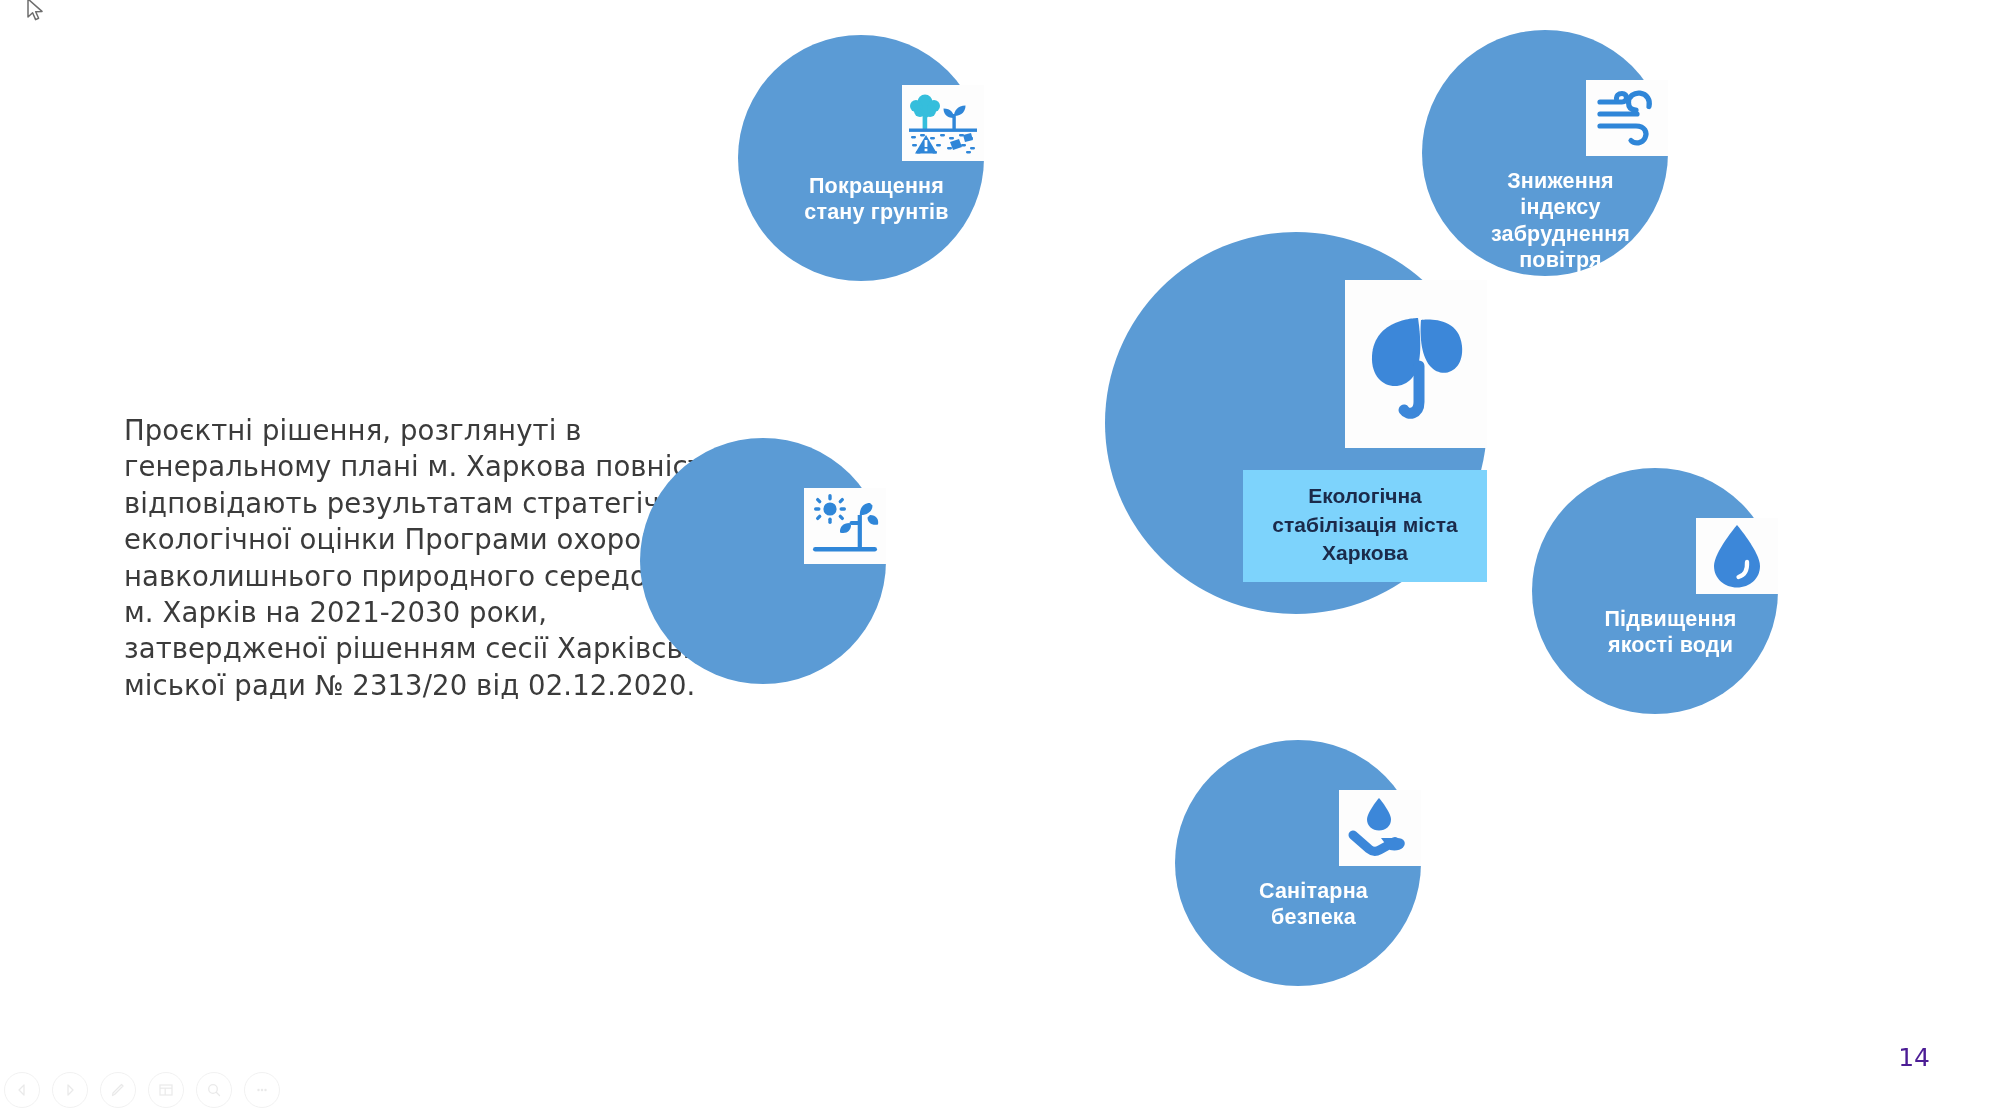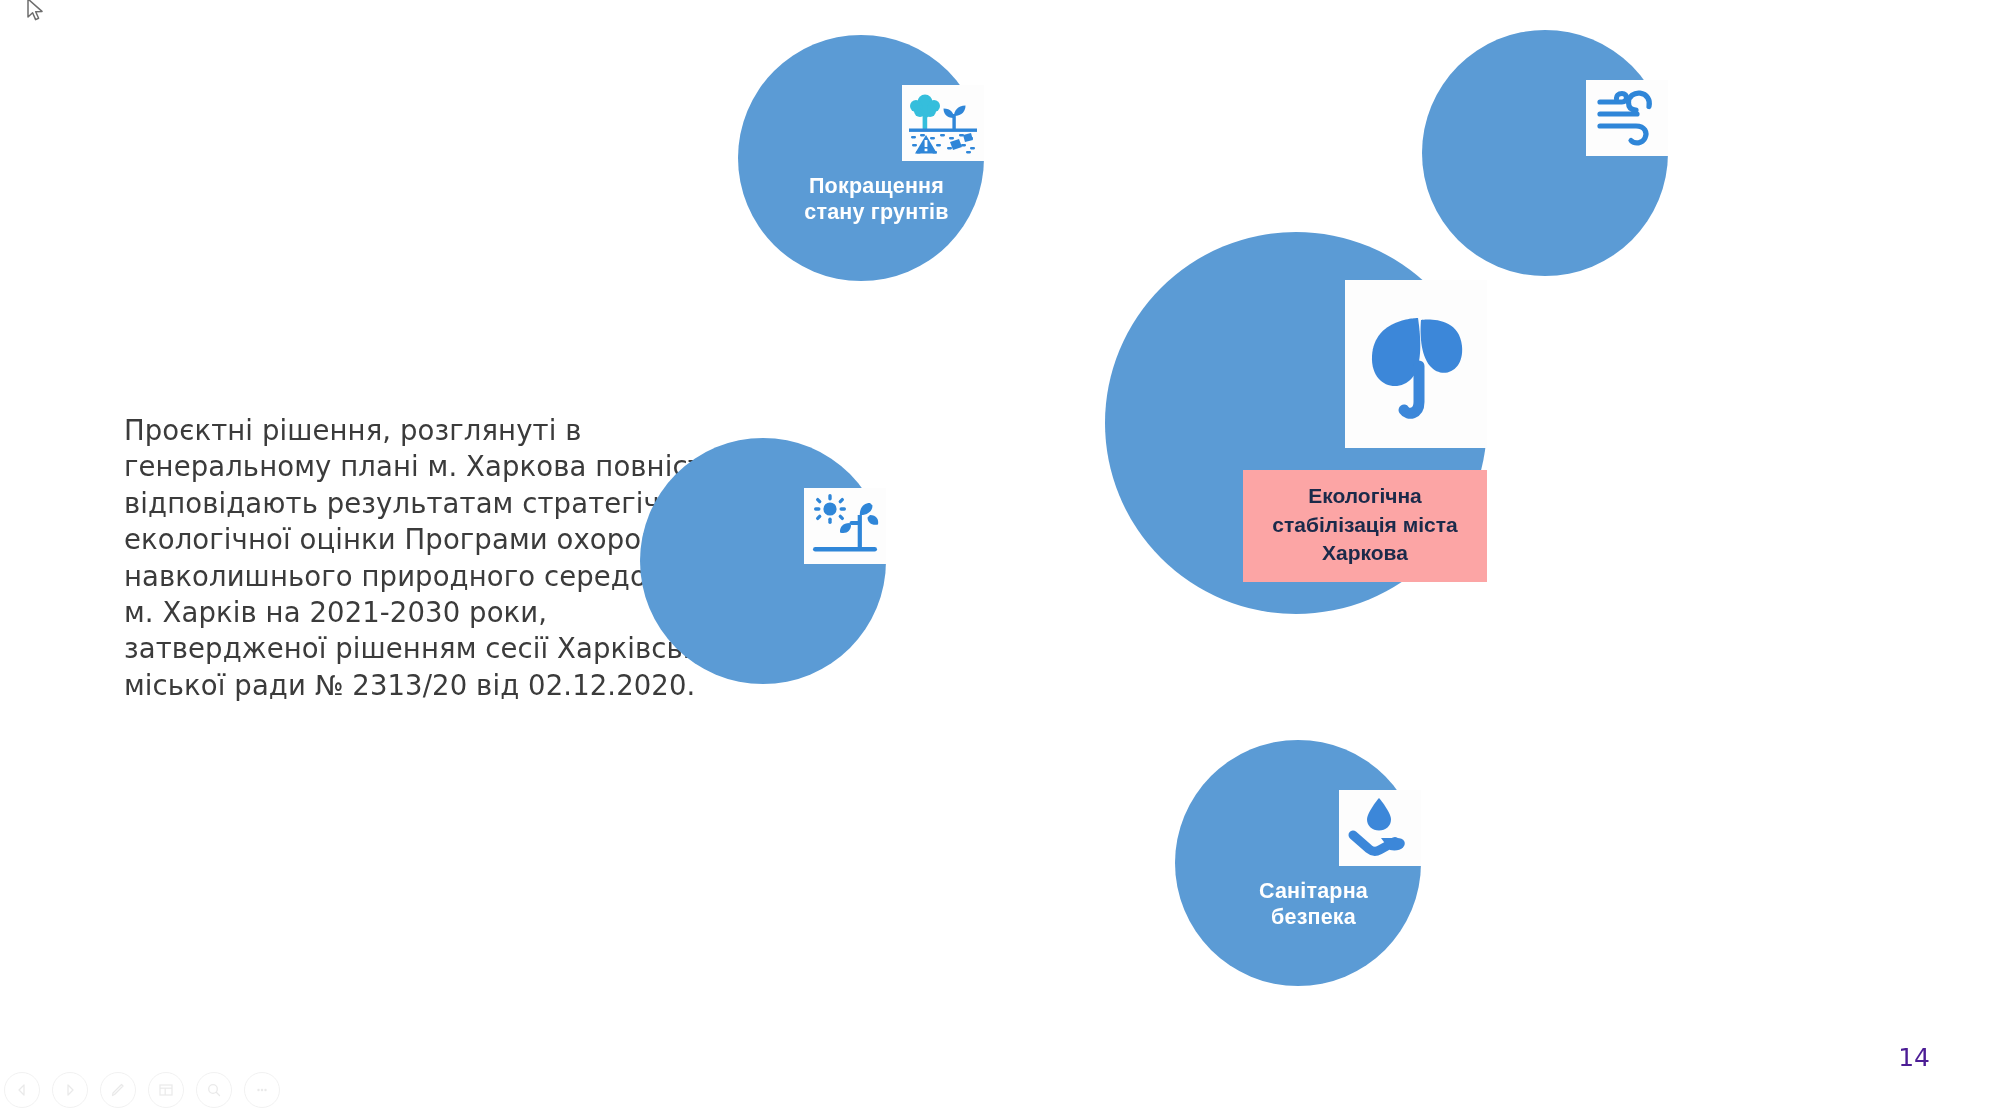--- a/index.html
+++ b/index.html
@@ -61,21 +61,21 @@
   
   #node-hub{
     width:382px;height:382px;
     left:345px; top:232px;
     justify-content:flex-start;
   }
   #node-hub .icon-plate{
     width:142px;height:168px;margin-top:48px;
   }
   #hub-label-box{
-    background:#fca5a5;
+    background:#7dd3fc;
     margin-top:22px;
     width:244px;
     padding:12px 8px 14px 8px;
     box-sizing:border-box;
     text-align:center;
     color:#1b2a4a;
     font-weight:bold;
     font-size:21px;
     line-height:1.36;
     font-family:"Liberation Sans", sans-serif;
@@ -168,20 +168,24 @@
 
   <div class="node sat" id="node-air">
     <div class="icon-plate">
       <svg width="70" height="64" viewBox="0 0 70 64" fill="none" stroke="#2F86D8" stroke-width="5.2" stroke-linecap="round">
         <path d="M8 16 H30 C36 16 36 7.5 30 7.5 C26 7.5 24.5 10 24.5 12"></path>
         <path d="M44 24 C38 24 36.5 20.5 36.5 16.5 C36.5 10 42.5 6.5 48 7.2 C55 8 58.5 14 57 20.5"></path>
         <path d="M8 28 H45"></path>
         <path d="M8 40 H44 C53 40 55.5 46.5 53 52 C50.5 57.5 43 58.5 39 54.5"></path>
       </svg>
     </div>
+    <div class="node-label" style="white-space: pre-line;">Зниження
+індексу
+забруднення
+повітря</div>
   </div>
 
   <div class="node sat" id="node-green">
     <div class="icon-plate">
       <svg width="72" height="66" viewBox="0 0 72 66">
 
         <g fill="#2F86D8">
           <circle cx="21" cy="16" r="6.6"></circle>
           <rect x="19.3" y="1" width="3.4" height="6.5" rx="1.7"></rect>
           <rect x="19.3" y="24.5" width="3.4" height="6.5" rx="1.7"></rect>
@@ -199,20 +203,30 @@
           <path d="M61 22 C67.5 22 70 26.5 69 31.5 C63 33 58.5 29.5 58.5 24.5 Z"></path>
           <rect x="40.5" y="28" width="10.5" height="4" rx="2"></rect>
           <path d="M40.5 30 C34 30 30.5 34 31 39.5 C37.5 41.5 42 37.5 42 32 Z"></path>
         </g>
 
         <rect x="4" y="54" width="64" height="4.6" rx="2.3" fill="#2F86D8"></rect>
       </svg>
     </div>
   </div>
 
+  <div class="node sat" id="node-water">
+    <div class="icon-plate">
+      <svg width="62" height="68" viewBox="0 0 62 68">
+        <path d="M31 3 C31 3 8 30 8 44 C8 56.5 18.3 65.5 31 65.5 C43.7 65.5 54 56.5 54 44 C54 30 31 3 31 3 Z" fill="#3C87D9"></path>
+        <path d="M41 40 C41.5 48.5 38 53.5 32.5 55" fill="none" stroke="#ffffff" stroke-width="4.3" stroke-linecap="round"></path>
+      </svg>
+    </div>
+    <div class="node-label" style="white-space: pre-line;">Підвищення
+якості води</div>
+  </div>
 
   <div class="node sat" id="node-sani">
     <div class="icon-plate">
       <svg width="70" height="66" viewBox="0 0 70 66">
         <path d="M34 3 C34 3 22 17 22 24.5 C22 31 27.4 35.5 34 35.5 C40.6 35.5 46 31 46 24.5 C46 17 34 3 34 3 Z" fill="#3C87D9"></path>
         <path d="M8 40 L24 54 C27 56.5 31 57 34.5 55 L50 46.5" fill="none" stroke="#3C87D9" stroke-width="9" stroke-linecap="round" stroke-linejoin="round"></path>
         <path d="M36 43 H52 C59 43 62 48 58 52.5 C55.5 55.3 50 56 45 55" fill="#3C87D9"></path>
       </svg>
     </div>
     <div class="node-label" style="white-space: pre-line;">Санітарна

